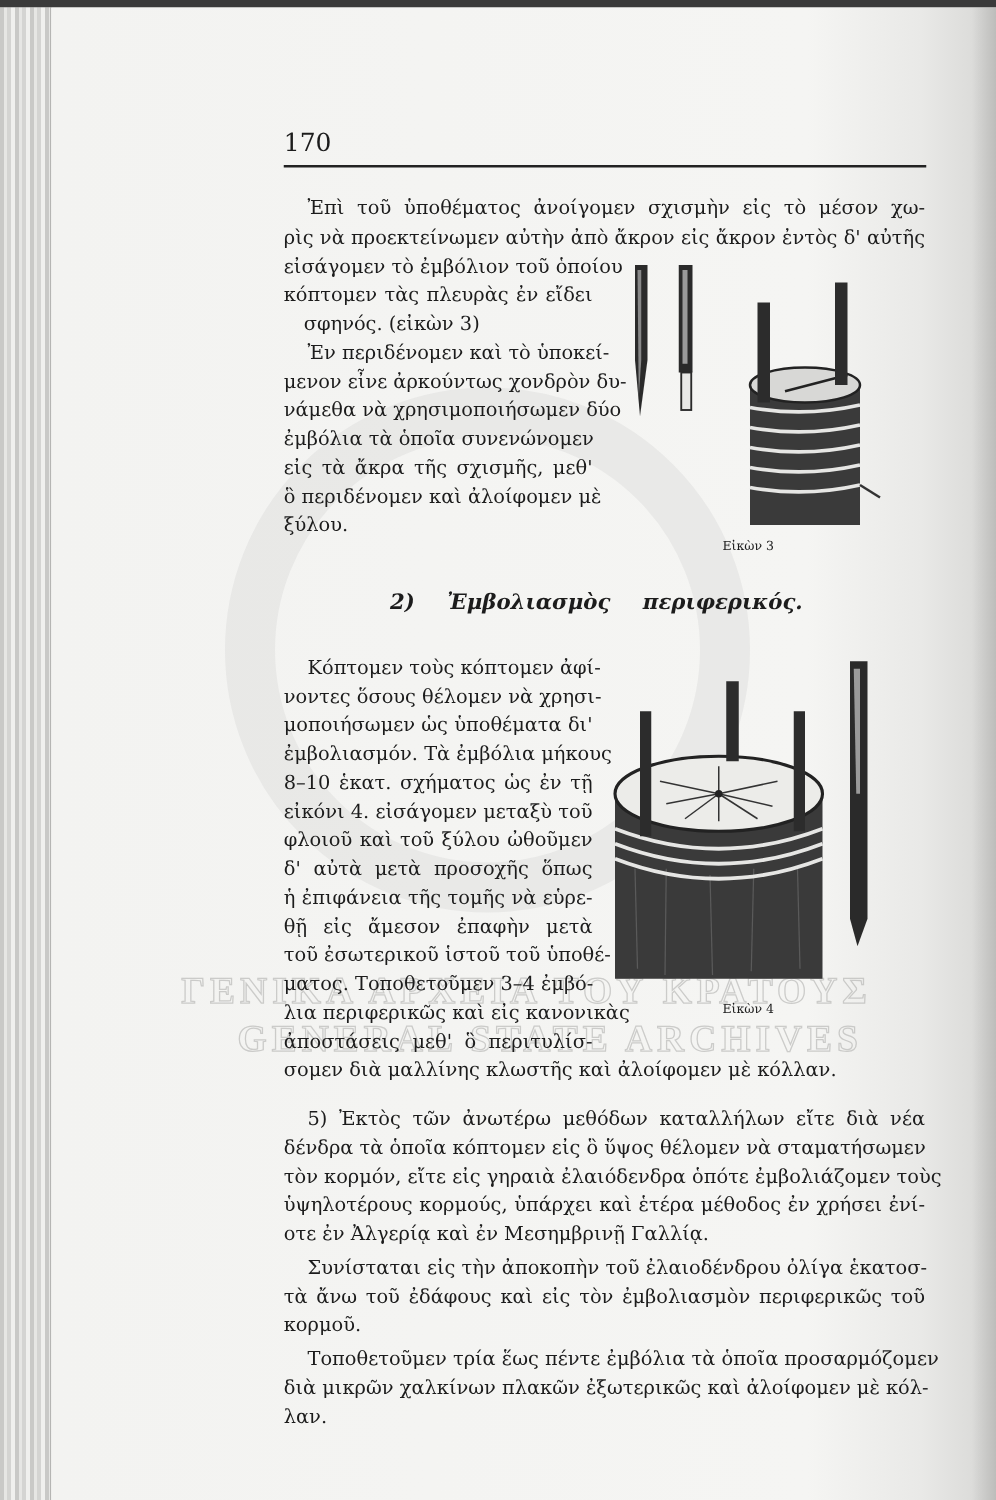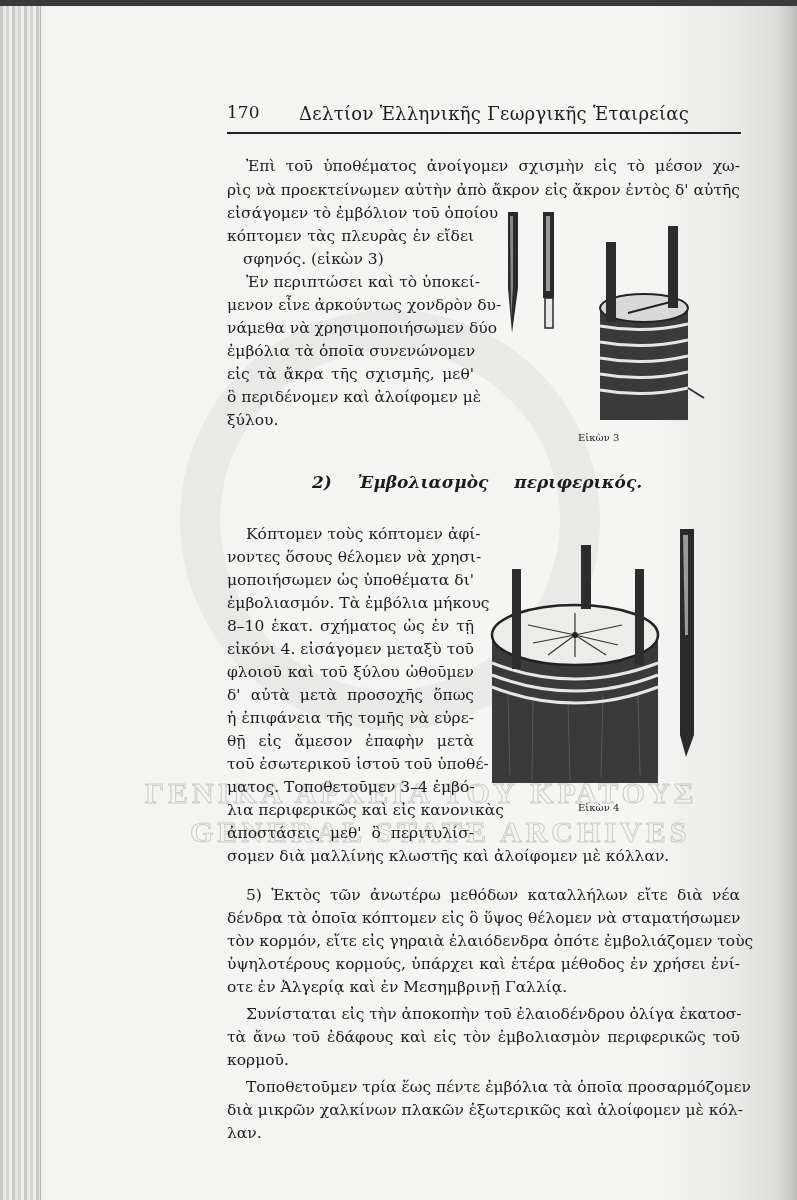--- a/index.html
+++ b/index.html
@@ -19,21 +19,21 @@
     background: linear-gradient(90deg, rgba(0,0,0,0) 0%, rgba(0,0,0,0.12) 100%); }
 
   .watermark-logo { position: absolute; left: 180px; top: 310px; width: 420px; height: 420px;
     border-radius: 50%; border: 40px solid rgba(200,200,198,0.25); box-sizing: border-box; }
   .watermark-text { position: absolute; font-family: Liberation Serif, serif; font-weight: bold;
     color: transparent; -webkit-text-stroke: 1px rgba(170,170,168,0.55); letter-spacing: 4px; }
   .wm1 { left: 145px; top: 776px; font-size: 30px; }
   .wm2 { left: 190px; top: 815px; font-size: 30px; }
 
   .header { position: absolute; left: 227px; top: 100px; width: 514px; height: 36px; }
-  .page-num { position: absolute; left: 0; top: 2px; font-size: 17px; }
+  .page-num { position: absolute; left: 0; top: 2px; font-size: 20px; }
   .running-title { position: absolute; left: 72px; top: 3px; font-size: 18px; letter-spacing: 0.3px; }
   .header-rule { position: absolute; left: 0; top: 32px; width: 514px; height: 2px; background: #222; }
 
   .line { position: absolute; font-size: 15.5px; white-space: nowrap; line-height: 20px; }
   .just { text-align: justify; text-align-last: justify; }
 
   .section-heading { position: absolute; left: 312px; top: 472px; font-size: 17px;
     font-weight: bold; font-style: italic; white-space: nowrap; word-spacing: 20px; }
 
   .caption { position: absolute; font-size: 10px; }
@@ -46,34 +46,33 @@
 <div class="page-stack"></div>
 <div class="page"></div>
 <div class="right-shadow"></div>
 
 <div class="watermark-logo"></div>
 <div class="watermark-text wm1">ΓΕΝΙΚΑ ΑΡΧΕΙΑ ΤΟΥ ΚΡΑΤΟΥΣ</div>
 <div class="watermark-text wm2">GENERAL STATE ARCHIVES</div>
 
 <div class="header">
   <span class="page-num">170</span>
-  <span class="running-title">Δελτίον Ἑλληνικῆς Γεωργικῆς Ἑταιρείας</span>
   <div class="header-rule"></div>
 </div>
 
 <div>
   <div class="line just" style="left:246px;top:156px;width:494px;">Ἐπὶ τοῦ ὑποθέματος ἀνοίγομεν σχισμὴν εἰς τὸ μέσον χω-</div>
   <div class="line just" style="left:227px;top:180px;width:513px;">ρὶς νὰ προεκτείνωμεν αὐτὴν ἀπὸ ἄκρον εἰς ἄκρον ἐντὸς δ' αὐτῆς</div>
   <div class="line just" style="left:227px;top:203px;width:247px;">εἰσάγομεν τὸ ἐμβόλιον τοῦ ὁποίου</div>
   <div class="line just" style="left:227px;top:226px;width:247px;">κόπτομεν τὰς πλευρὰς ἐν εἴδει</div>
   <div class="line" style="left:227px;top:249px;margin-left:16px;">σφηνός. (εἰκὼν 3)</div>
 </div>
 
 <div>
-  <div class="line just" style="left:246px;top:272px;width:228px;">Ἐν περιπτώσει καὶ τὸ ὑποκεί-</div>
+  <div class="line just" style="left:246px;top:272px;width:228px;">Ἐν περιδένομεν καὶ τὸ ὑποκεί-</div>
   <div class="line just" style="left:227px;top:295px;width:247px;">μενον εἶνε ἀρκούντως χονδρὸν δυ-</div>
   <div class="line just" style="left:227px;top:318px;width:247px;">νάμεθα νὰ χρησιμοποιήσωμεν δύο</div>
   <div class="line just" style="left:227px;top:341px;width:247px;">ἐμβόλια τὰ ὁποῖα συνενώνομεν</div>
   <div class="line just" style="left:227px;top:364px;width:247px;">εἰς τὰ ἄκρα τῆς σχισμῆς, μεθ'</div>
   <div class="line just" style="left:227px;top:387px;width:247px;">ὃ περιδένομεν καὶ ἀλοίφομεν μὲ</div>
   <div class="line" style="left:227px;top:410px;">ξύλου.</div>
 </div>
 
 <div class="fig" style="left:500px;top:208px;width:220px;height:220px;">
   <svg width="220" height="220" viewBox="0 0 220 220">

